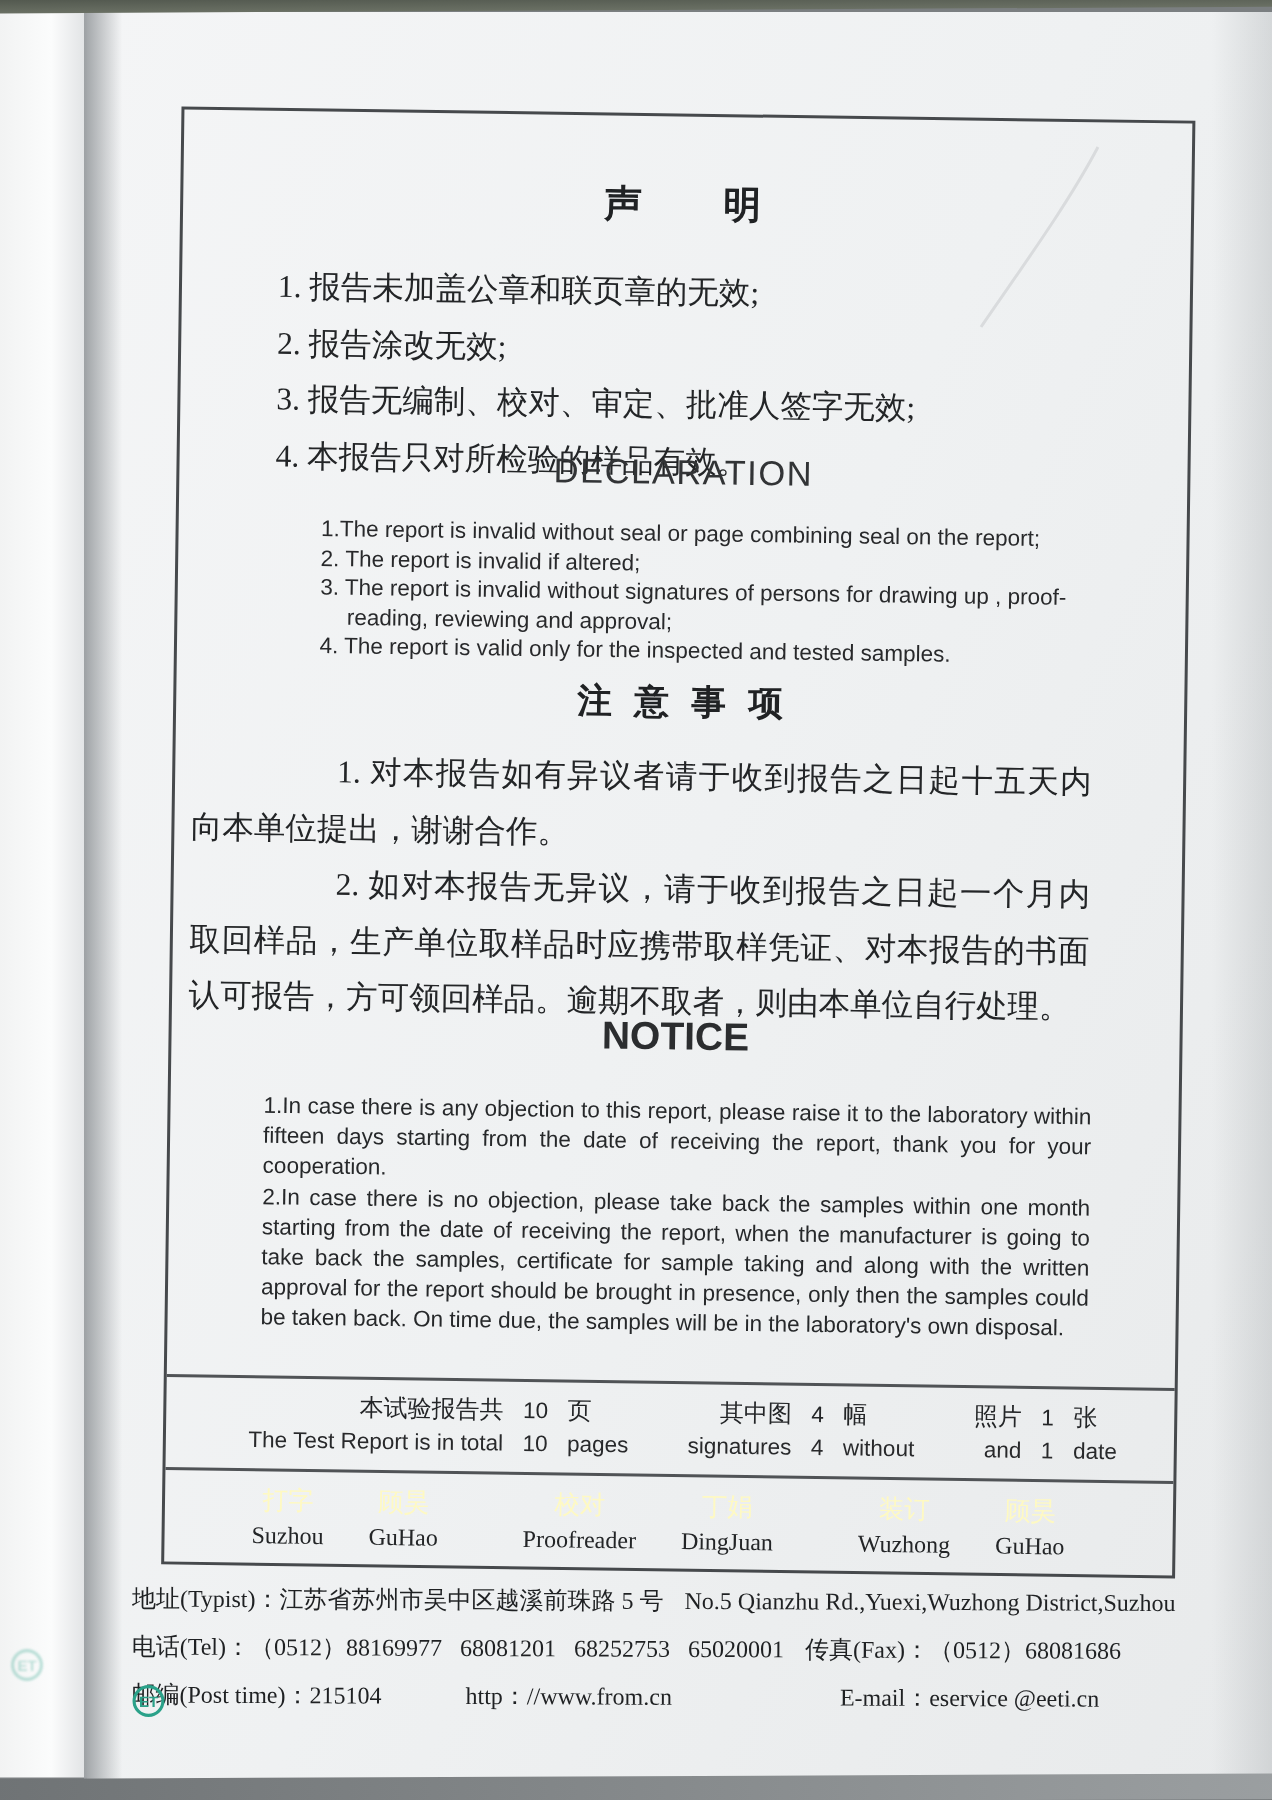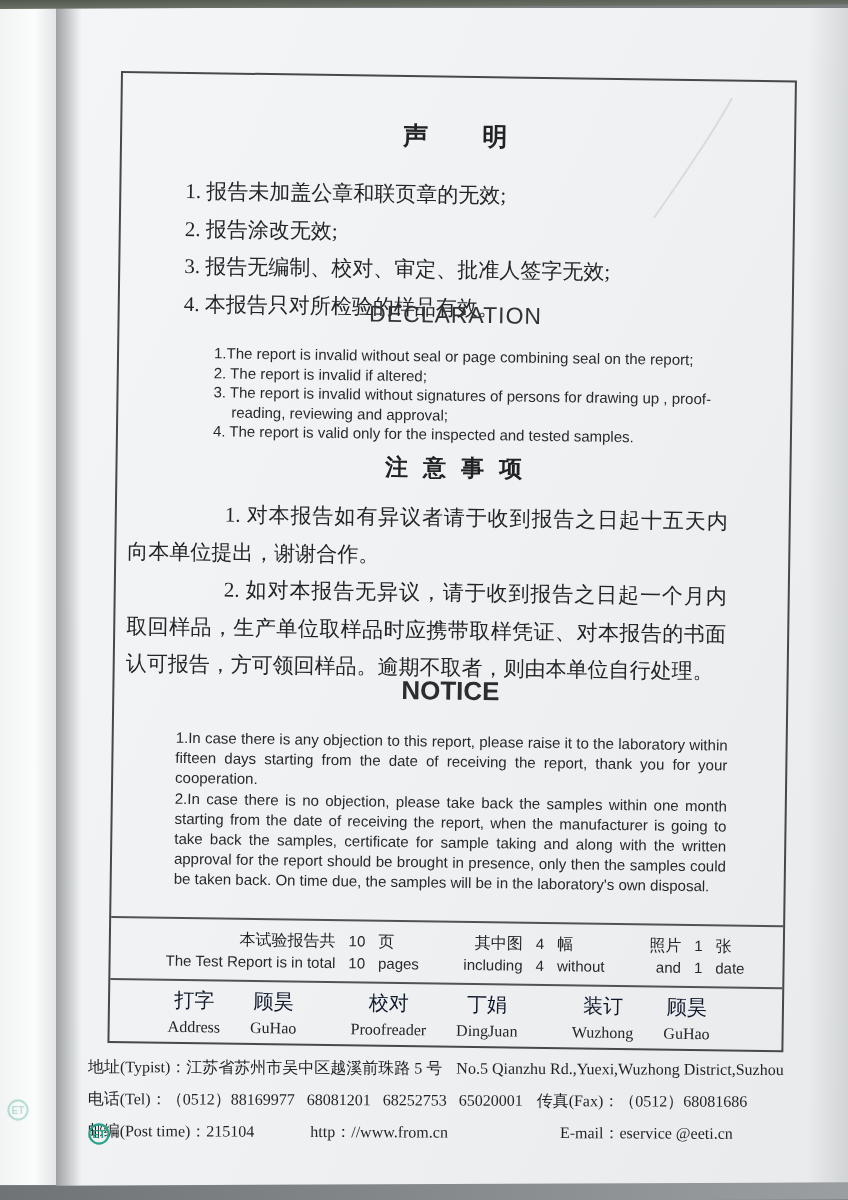--- a/index.html
+++ b/index.html
@@ -114,21 +114,21 @@
   }
   .numline { font-family:"Liberation Sans","DejaVu Sans",sans-serif; font-size:15px; }
 
   .staff-row {
     flex:0 0 63px; border-top:2px solid #505356;
     display:flex; align-items:center;
     padding:0 72px 0 58px; justify-content:space-between;
   }
   .staff-cell { display:flex; column-gap:30px; }
   .staff-col { display:flex; flex-direction:column; row-gap:4px; align-items:center; }
-  .staff-cn { font-size:20px; color:#0f172a;font-family:Liberation Mono, monospace; }
+  .staff-cn { font-size:17px; color:#fef9c3;font-family:Liberation Mono, monospace; }
   .staff-en { font-size:16px; color:#232527; }
 
   
   .footer {
     position:absolute; left:88px; top:1054px; width:716px; z-index:6;
     transform:rotate(0.25deg); transform-origin:left top;
     font-size:16px; color:#1f2123;
   }
   .footer .line { height:32px; line-height:26px; white-space:nowrap; }
   .pre { white-space:pre; }
@@ -200,21 +200,21 @@
       </div>
       <div class="sum-col">
         <span class="cnline">页</span>
         <span class="enline">pages</span>
       </div>
     </div>
 
     <div class="sum-cell">
       <div class="sum-col r">
         <span class="cnline">其中图</span>
-        <span class="enline">including</span>
+        <span class="enline">signatures</span>
       </div>
       <div class="sum-col c">
         <span class="cnline numline">4</span>
         <span class="enline">4</span>
       </div>
       <div class="sum-col">
         <span class="cnline">幅</span>
         <span class="enline">without</span>
       </div>
     </div>
@@ -232,21 +232,21 @@
         <span class="cnline">张</span>
         <span class="enline">date</span>
       </div>
     </div>
   </div>
 
   <div class="staff-row">
     <div class="staff-cell">
       <div class="staff-col">
         <span class="staff-cn">打字</span>
-        <span class="staff-en">Address</span>
+        <span class="staff-en">Suzhou</span>
       </div>
       <div class="staff-col">
         <span class="staff-cn">顾昊</span>
         <span class="staff-en">GuHao</span>
       </div>
     </div>
 
     <div class="staff-cell">
       <div class="staff-col">
         <span class="staff-cn">校对</span>

